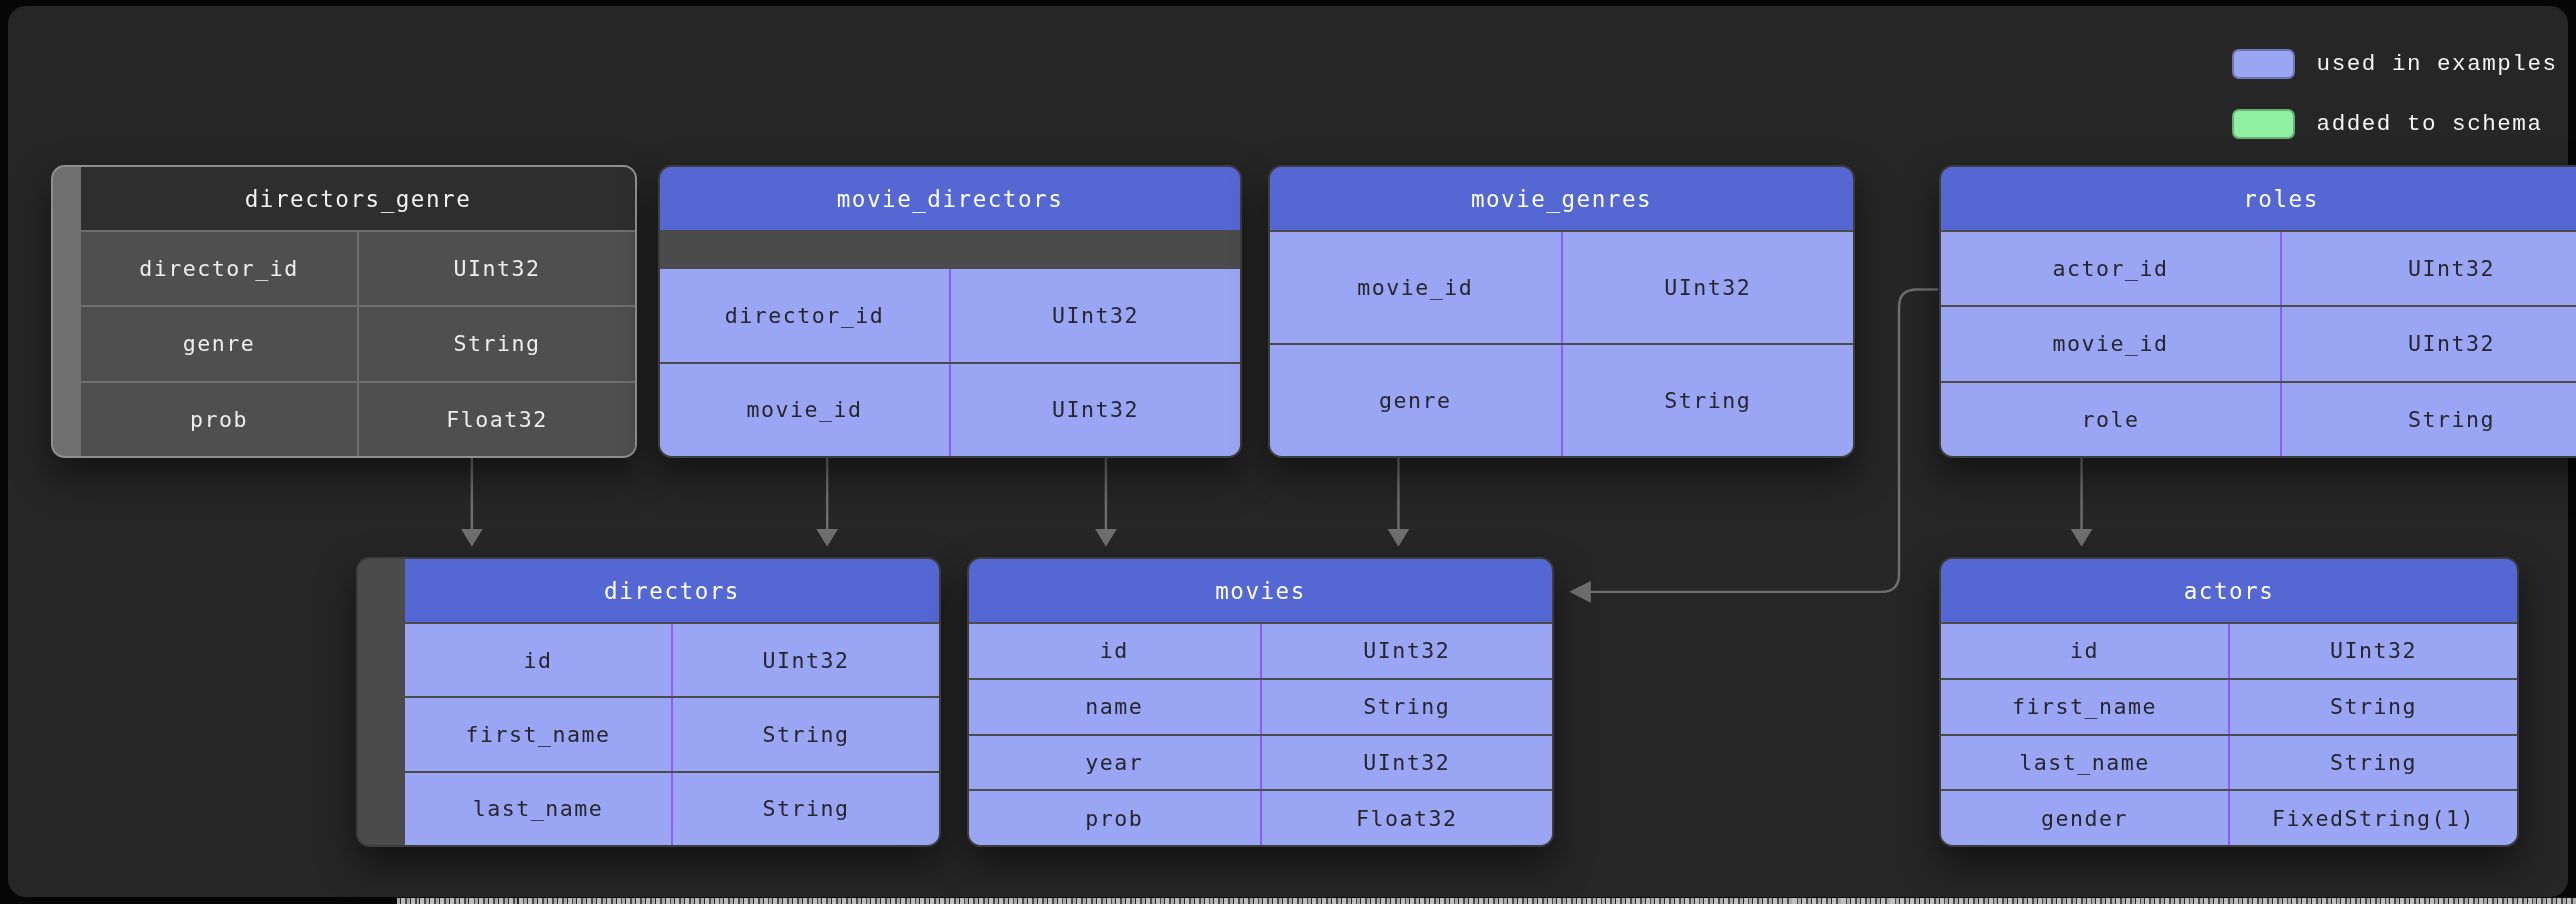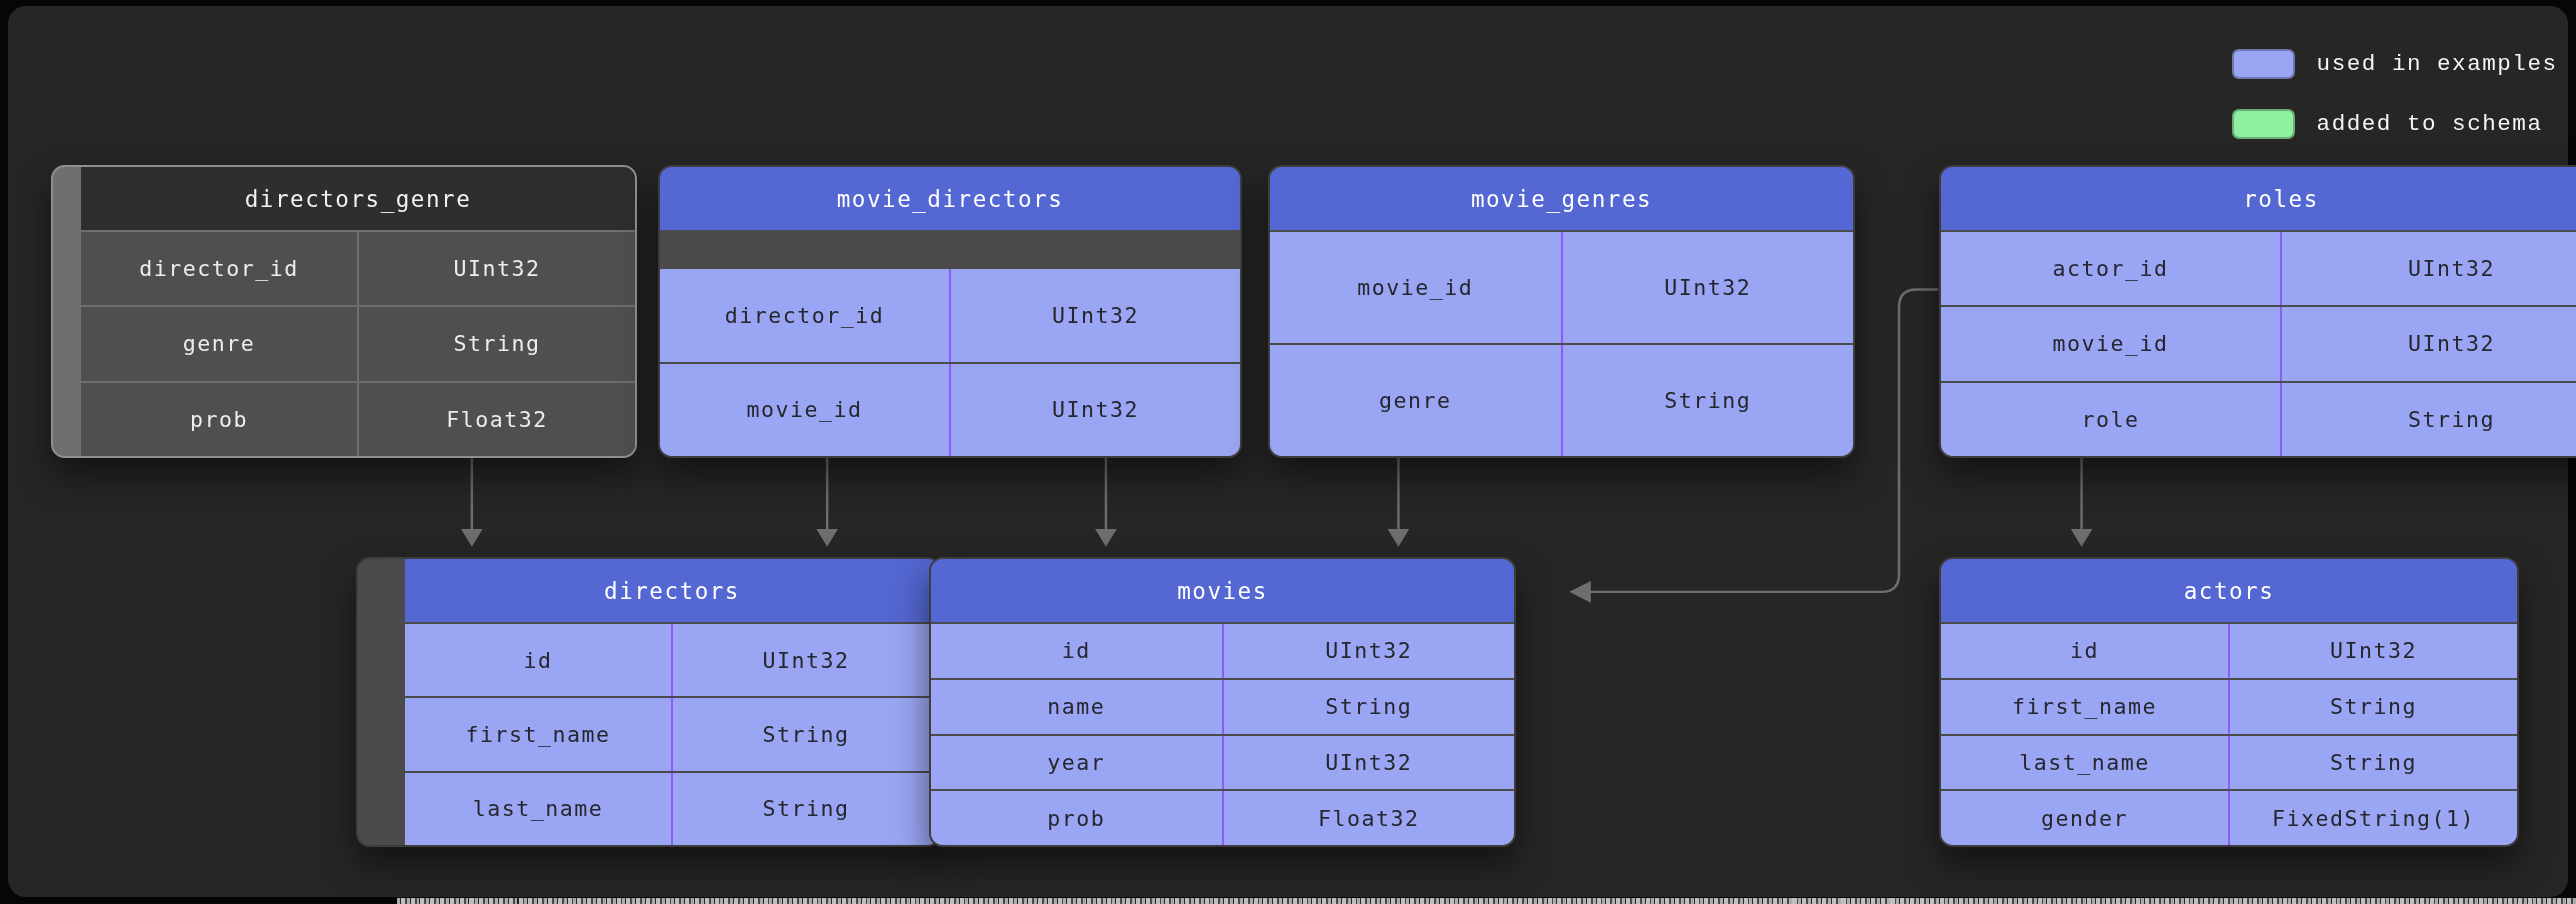--- a/index.html
+++ b/index.html
@@ -165,21 +165,21 @@
         <div class="table-row">
           <div class="cell field">first_name</div>
           <div class="cell type">String</div>
         </div>
         <div class="table-row">
           <div class="cell field">last_name</div>
           <div class="cell type">String</div>
         </div>
       </div>
     </div>
-    <div class="table-node blue" style="left: 929px; top: 557px; width: 587px; height: 290px;">
+    <div class="table-node blue" style="left: 967px; top: 557px; width: 587px; height: 290px;">
       <div class="table-header">movies</div>
       <div class="table-body">
         <div class="table-row">
           <div class="cell field">id</div>
           <div class="cell type">UInt32</div>
         </div>
         <div class="table-row">
           <div class="cell field">name</div>
           <div class="cell type">String</div>
         </div>

